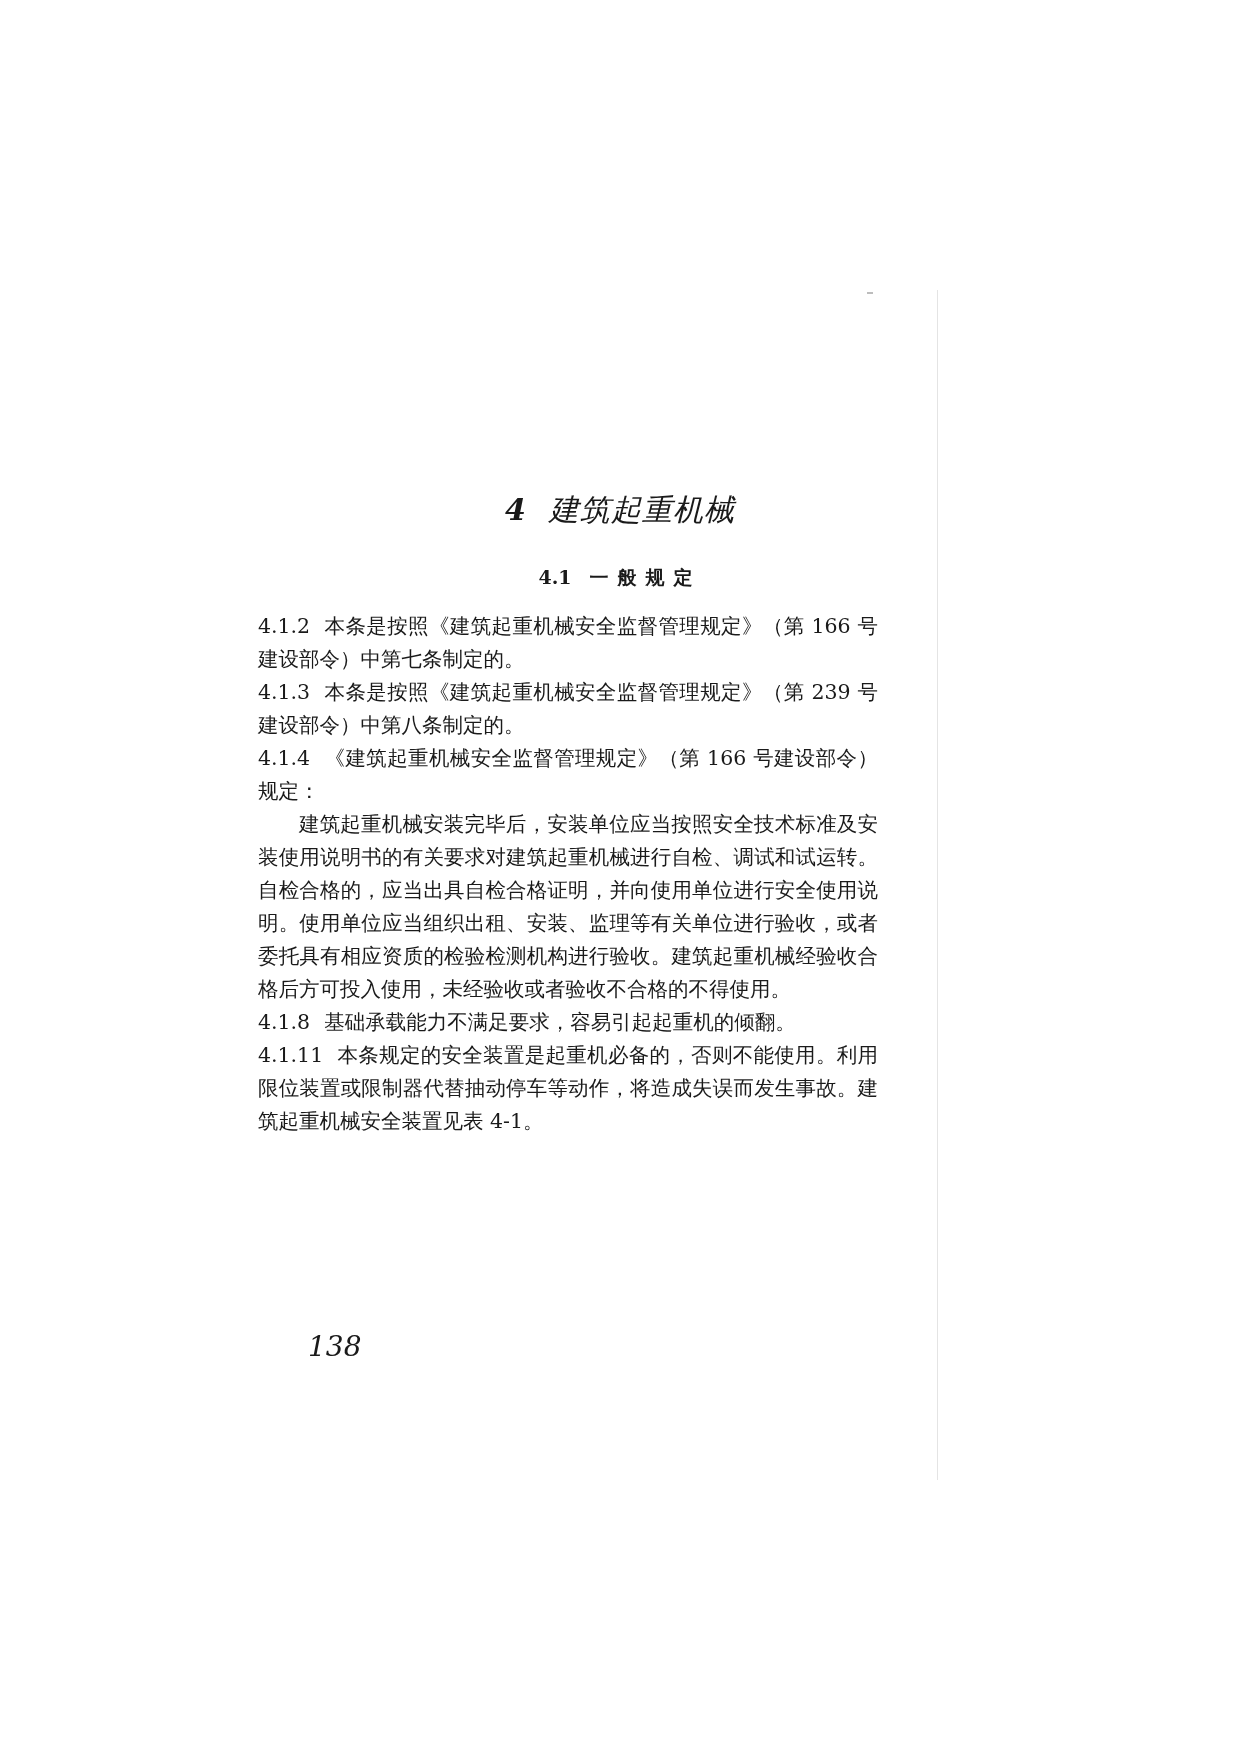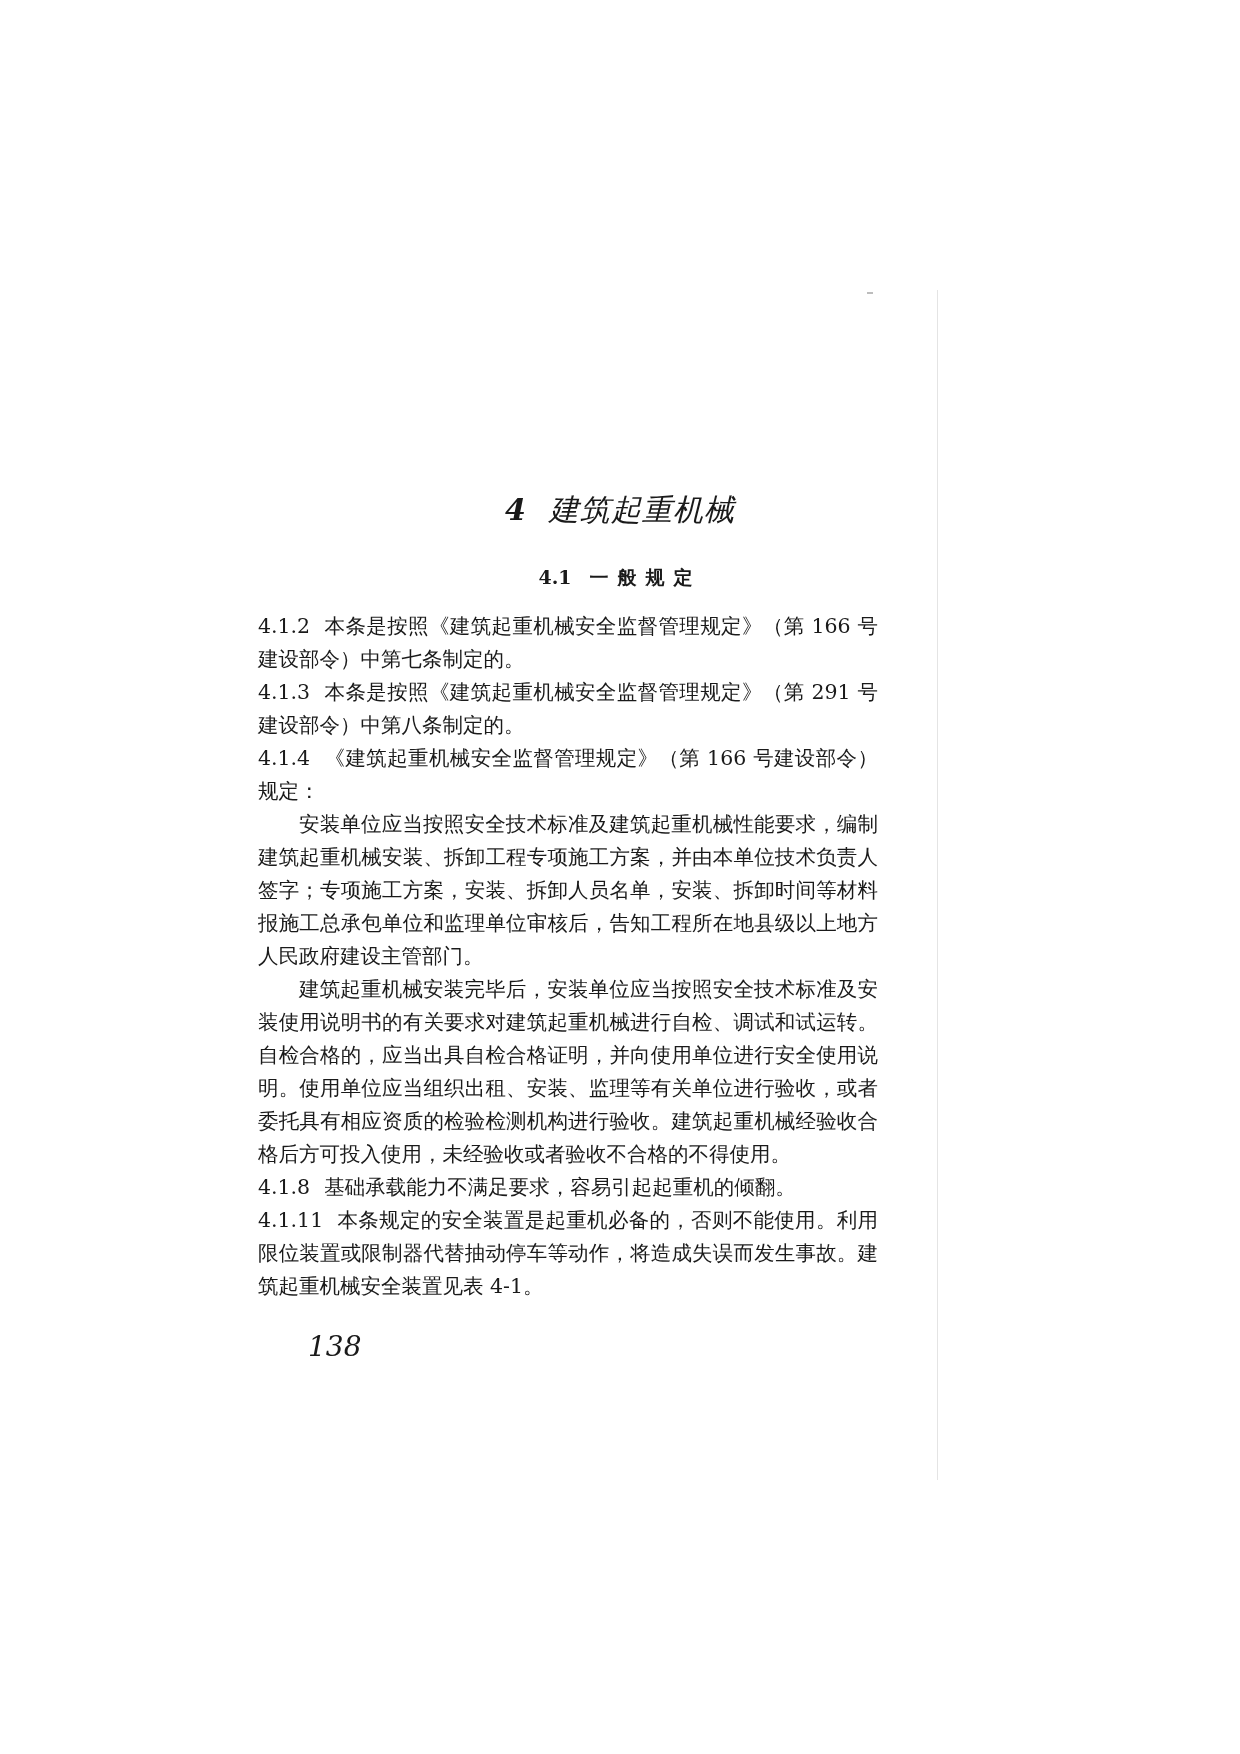--- a/index.html
+++ b/index.html
@@ -34,26 +34,25 @@
 
   <div class="section-title">
     <span class="num">4.1</span><span class="txt">一般规定</span>
   </div>
 
   <div class="body">
     <p class="para">
       <span class="clause-num">4.1.2</span><span>本条是按照《建筑起重机械安全监督管理规定》（第 166 号建设部令）中第七条制定的。</span>
     </p>
     <p class="para">
-      <span class="clause-num">4.1.3</span><span>本条是按照《建筑起重机械安全监督管理规定》（第 291 号建设部令）中第八条制定的。</span>
+      <span class="clause-num">4.1.3</span><span>本条是按照《建筑起重机械安全监督管理规定》（第 239 号建设部令）中第八条制定的。</span>
     </p>
     <p class="para">
       <span class="clause-num">4.1.4</span><span>《建筑起重机械安全监督管理规定》（第 166 号建设部令）规定：</span>
     </p>
-    <p class="para indent">安装单位应当按照安全技术标准及建筑起重机械性能要求，编制建筑起重机械安装、拆卸工程专项施工方案，并由本单位技术负责人签字；专项施工方案，安装、拆卸人员名单，安装、拆卸时间等材料报施工总承包单位和监理单位审核后，告知工程所在地县级以上地方人民政府建设主管部门。</p>
     <p class="para indent">建筑起重机械安装完毕后，安装单位应当按照安全技术标准及安装使用说明书的有关要求对建筑起重机械进行自检、调试和试运转。自检合格的，应当出具自检合格证明，并向使用单位进行安全使用说明。使用单位应当组织出租、安装、监理等有关单位进行验收，或者委托具有相应资质的检验检测机构进行验收。建筑起重机械经验收合格后方可投入使用，未经验收或者验收不合格的不得使用。</p>
     <p class="para">
       <span class="clause-num">4.1.8</span><span>基础承载能力不满足要求，容易引起起重机的倾翻。</span>
     </p>
     <p class="para">
       <span class="clause-num">4.1.11</span><span>本条规定的安全装置是起重机必备的，否则不能使用。利用限位装置或限制器代替抽动停车等动作，将造成失误而发生事故。建筑起重机械安全装置见表 4-1。</span>
     </p>
   </div>
 
   <div class="page-num">138</div>

